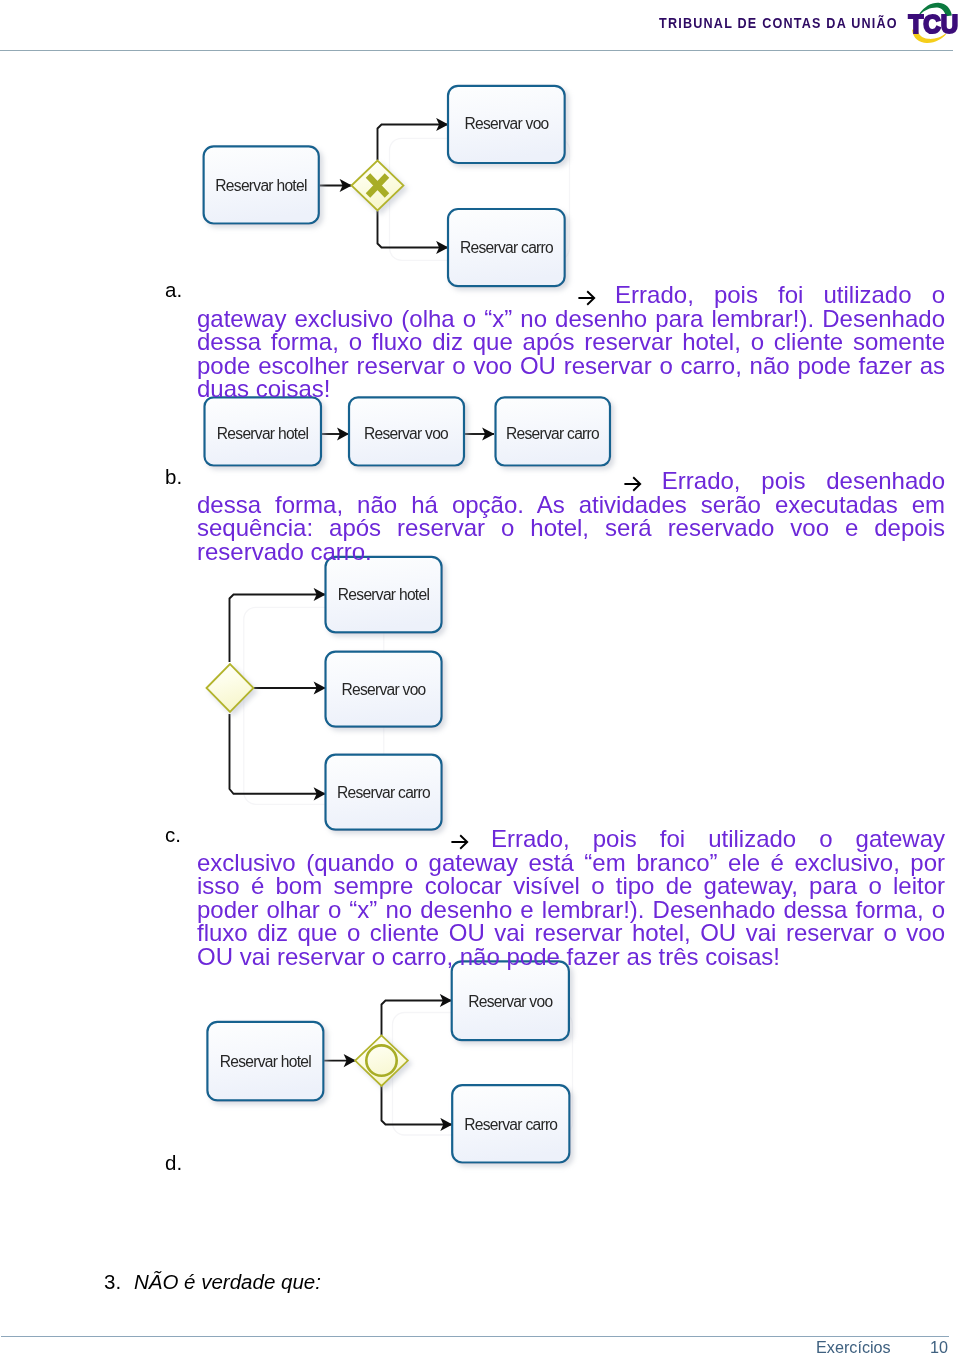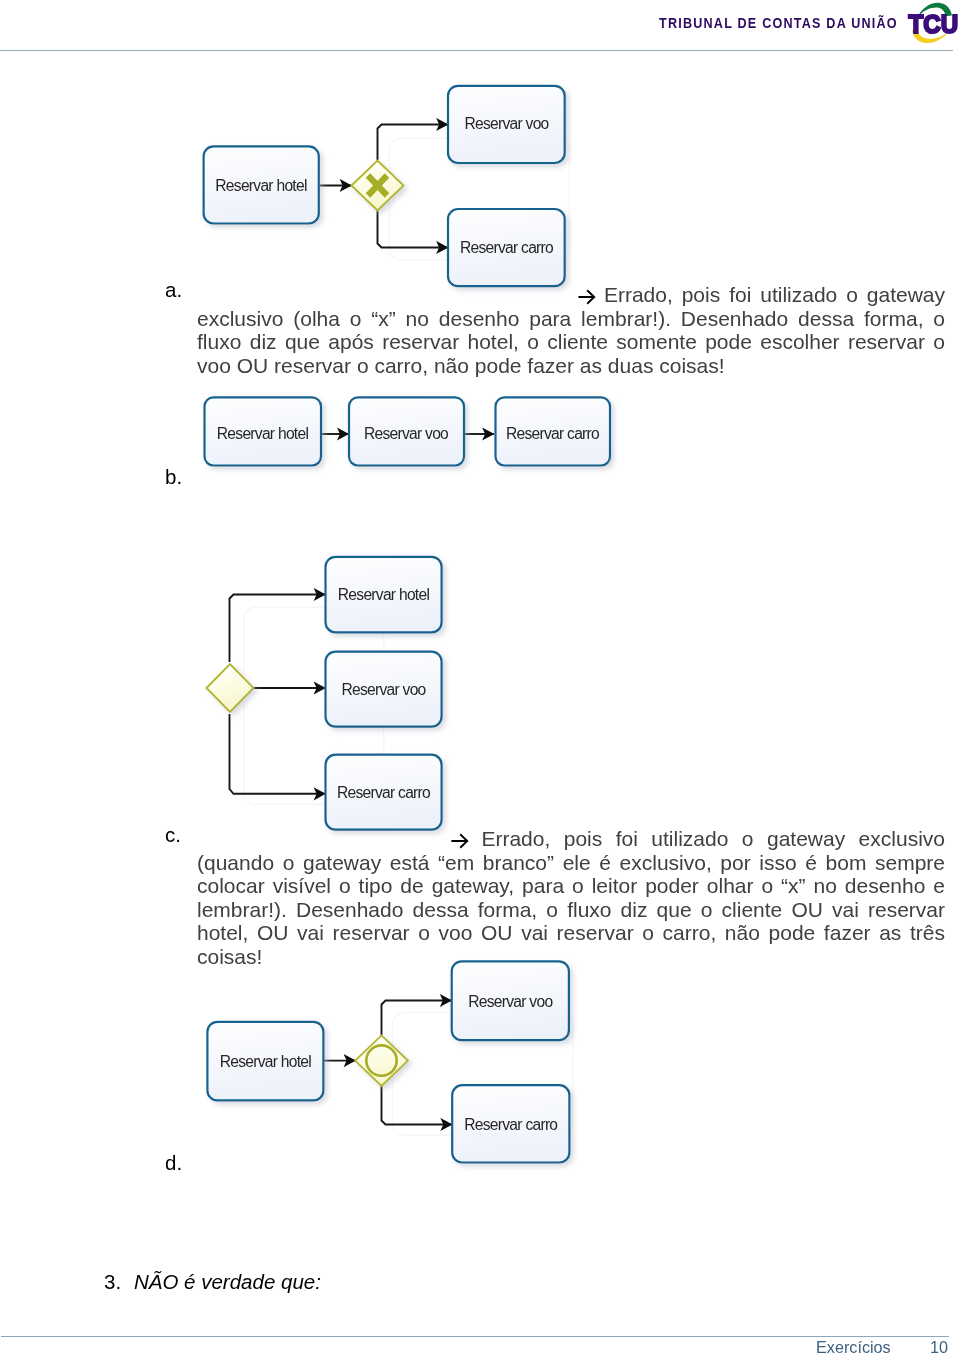--- a/index.html
+++ b/index.html
@@ -12,21 +12,21 @@
     white-space:nowrap;letter-spacing:1.45px;transform:scaleX(.83);transform-origin:left top;}
   #header-rule{position:absolute;left:0;top:50px;width:953px;height:1px;background:#93a9b5;}
   #tcu-logo{position:absolute;left:901px;top:-1px;width:62px;height:48px;}
 
   
   #footer-rule{position:absolute;left:1px;top:1336px;width:948px;height:1px;background:#8ea7bb;}
   #footer-label{position:absolute;left:816px;top:1338px;font-size:16.2px;color:#3f6180;letter-spacing:0;}
   #footer-page{position:absolute;left:930px;top:1338px;font-size:16.2px;color:#3f6180;}
 
   
-  .para{position:absolute;left:197px;width:748px;font-size:21px;line-height:23.6px;color:#404040;
+  .para{position:absolute;left:197px;width:748px;font-size:24px;line-height:23.6px;color:#6d28d9;
         text-align:justify;text-justify:inter-word;}
   .para .lead{float:left;height:23.6px;}
   .arrow{display:inline-block;width:17px;height:16px;vertical-align:-3px;}
   .marker{position:absolute;font-size:20.5px;line-height:23.6px;color:#000;}
   .qnum{position:absolute;font-size:20.5px;line-height:23.6px;color:#000;}
   .qtext{position:absolute;font-size:20.5px;line-height:23.6px;color:#000;font-style:italic;}
 
   .dg{position:absolute;}
   svg{display:block;overflow:visible;}
 </style>
@@ -168,20 +168,25 @@
   </div>
 
   <div class="marker" style="left:165px;top:278px;">a.</div>
   <div class="para" style="top:283px;">
     <span class="lead" style="width:381px"></span><span class="arrow"><svg width="17" height="16" viewBox="0 0 17 16">
           <path d="M0.4 8 L15 8 M9.2 1.2 L16.2 8 L9.2 14.8" stroke="#000" stroke-width="1.9" fill="none" stroke-linecap="butt" stroke-linejoin="miter"></path>
         </svg></span><span> Errado, pois foi utilizado o gateway exclusivo (olha o “x” no desenho para lembrar!). Desenhado dessa forma, o fluxo diz que após reservar hotel, o cliente somente pode escolher reservar o voo OU reservar o carro, não pode fazer as duas coisas!</span>
   </div>
 
   <div class="marker" style="left:165px;top:465px;">b.</div>
+  <div class="para" style="top:469px;">
+    <span class="lead" style="width:427px"></span><span class="arrow"><svg width="17" height="16" viewBox="0 0 17 16">
+          <path d="M0.4 8 L15 8 M9.2 1.2 L16.2 8 L9.2 14.8" stroke="#000" stroke-width="1.9" fill="none" stroke-linecap="butt" stroke-linejoin="miter"></path>
+        </svg></span><span> Errado, pois desenhado dessa forma, não há opção. As atividades serão executadas em sequência: após reservar o hotel, será reservado voo e depois reservado carro.</span>
+  </div>
 
   <div class="marker" style="left:165px;top:823px;">c.</div>
   <div class="para" style="top:827px;">
     <span class="lead" style="width:254px"></span><span class="arrow"><svg width="17" height="16" viewBox="0 0 17 16">
           <path d="M0.4 8 L15 8 M9.2 1.2 L16.2 8 L9.2 14.8" stroke="#000" stroke-width="1.9" fill="none" stroke-linecap="butt" stroke-linejoin="miter"></path>
         </svg></span><span> Errado, pois foi utilizado o gateway exclusivo (quando o gateway está “em branco” ele é exclusivo, por isso é bom sempre colocar visível o tipo de gateway, para o leitor poder olhar o “x” no desenho e lembrar!). Desenhado dessa forma, o fluxo diz que o cliente OU vai reservar hotel, OU vai reservar o voo OU vai reservar o carro, não pode fazer as três coisas!</span>
   </div>
 
   <div class="marker" style="left:165px;top:1151px;">d.</div>
 

